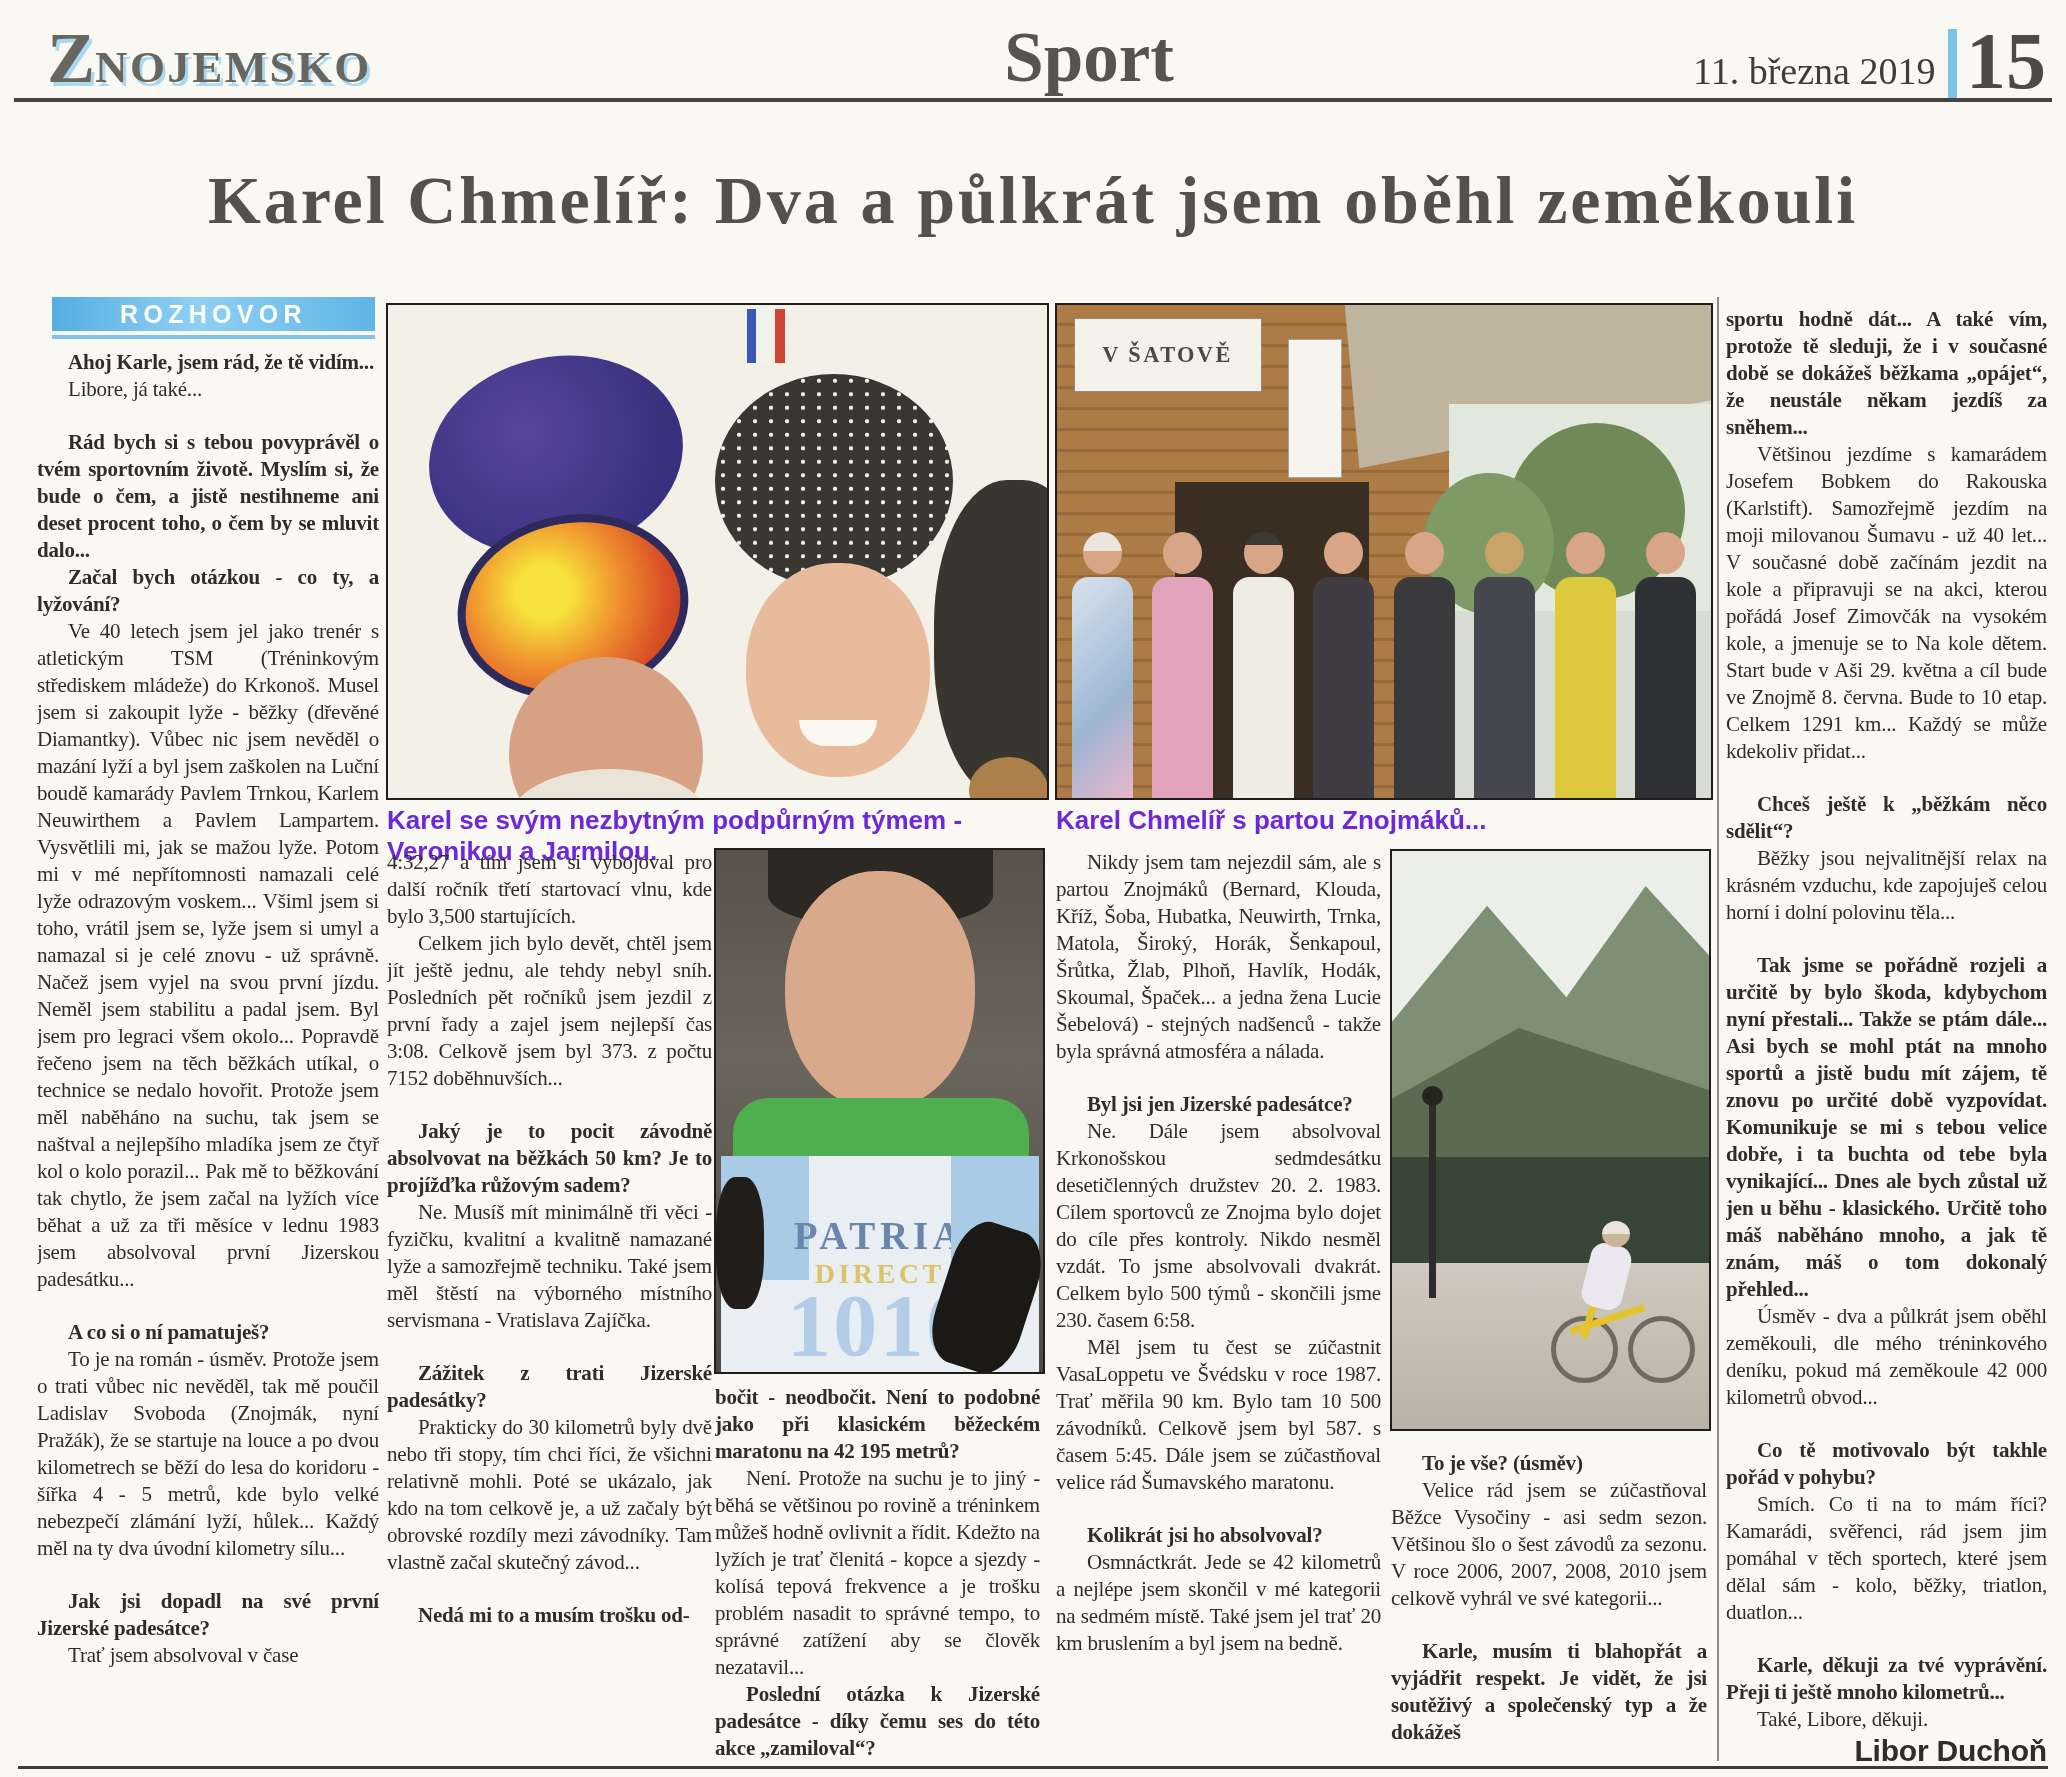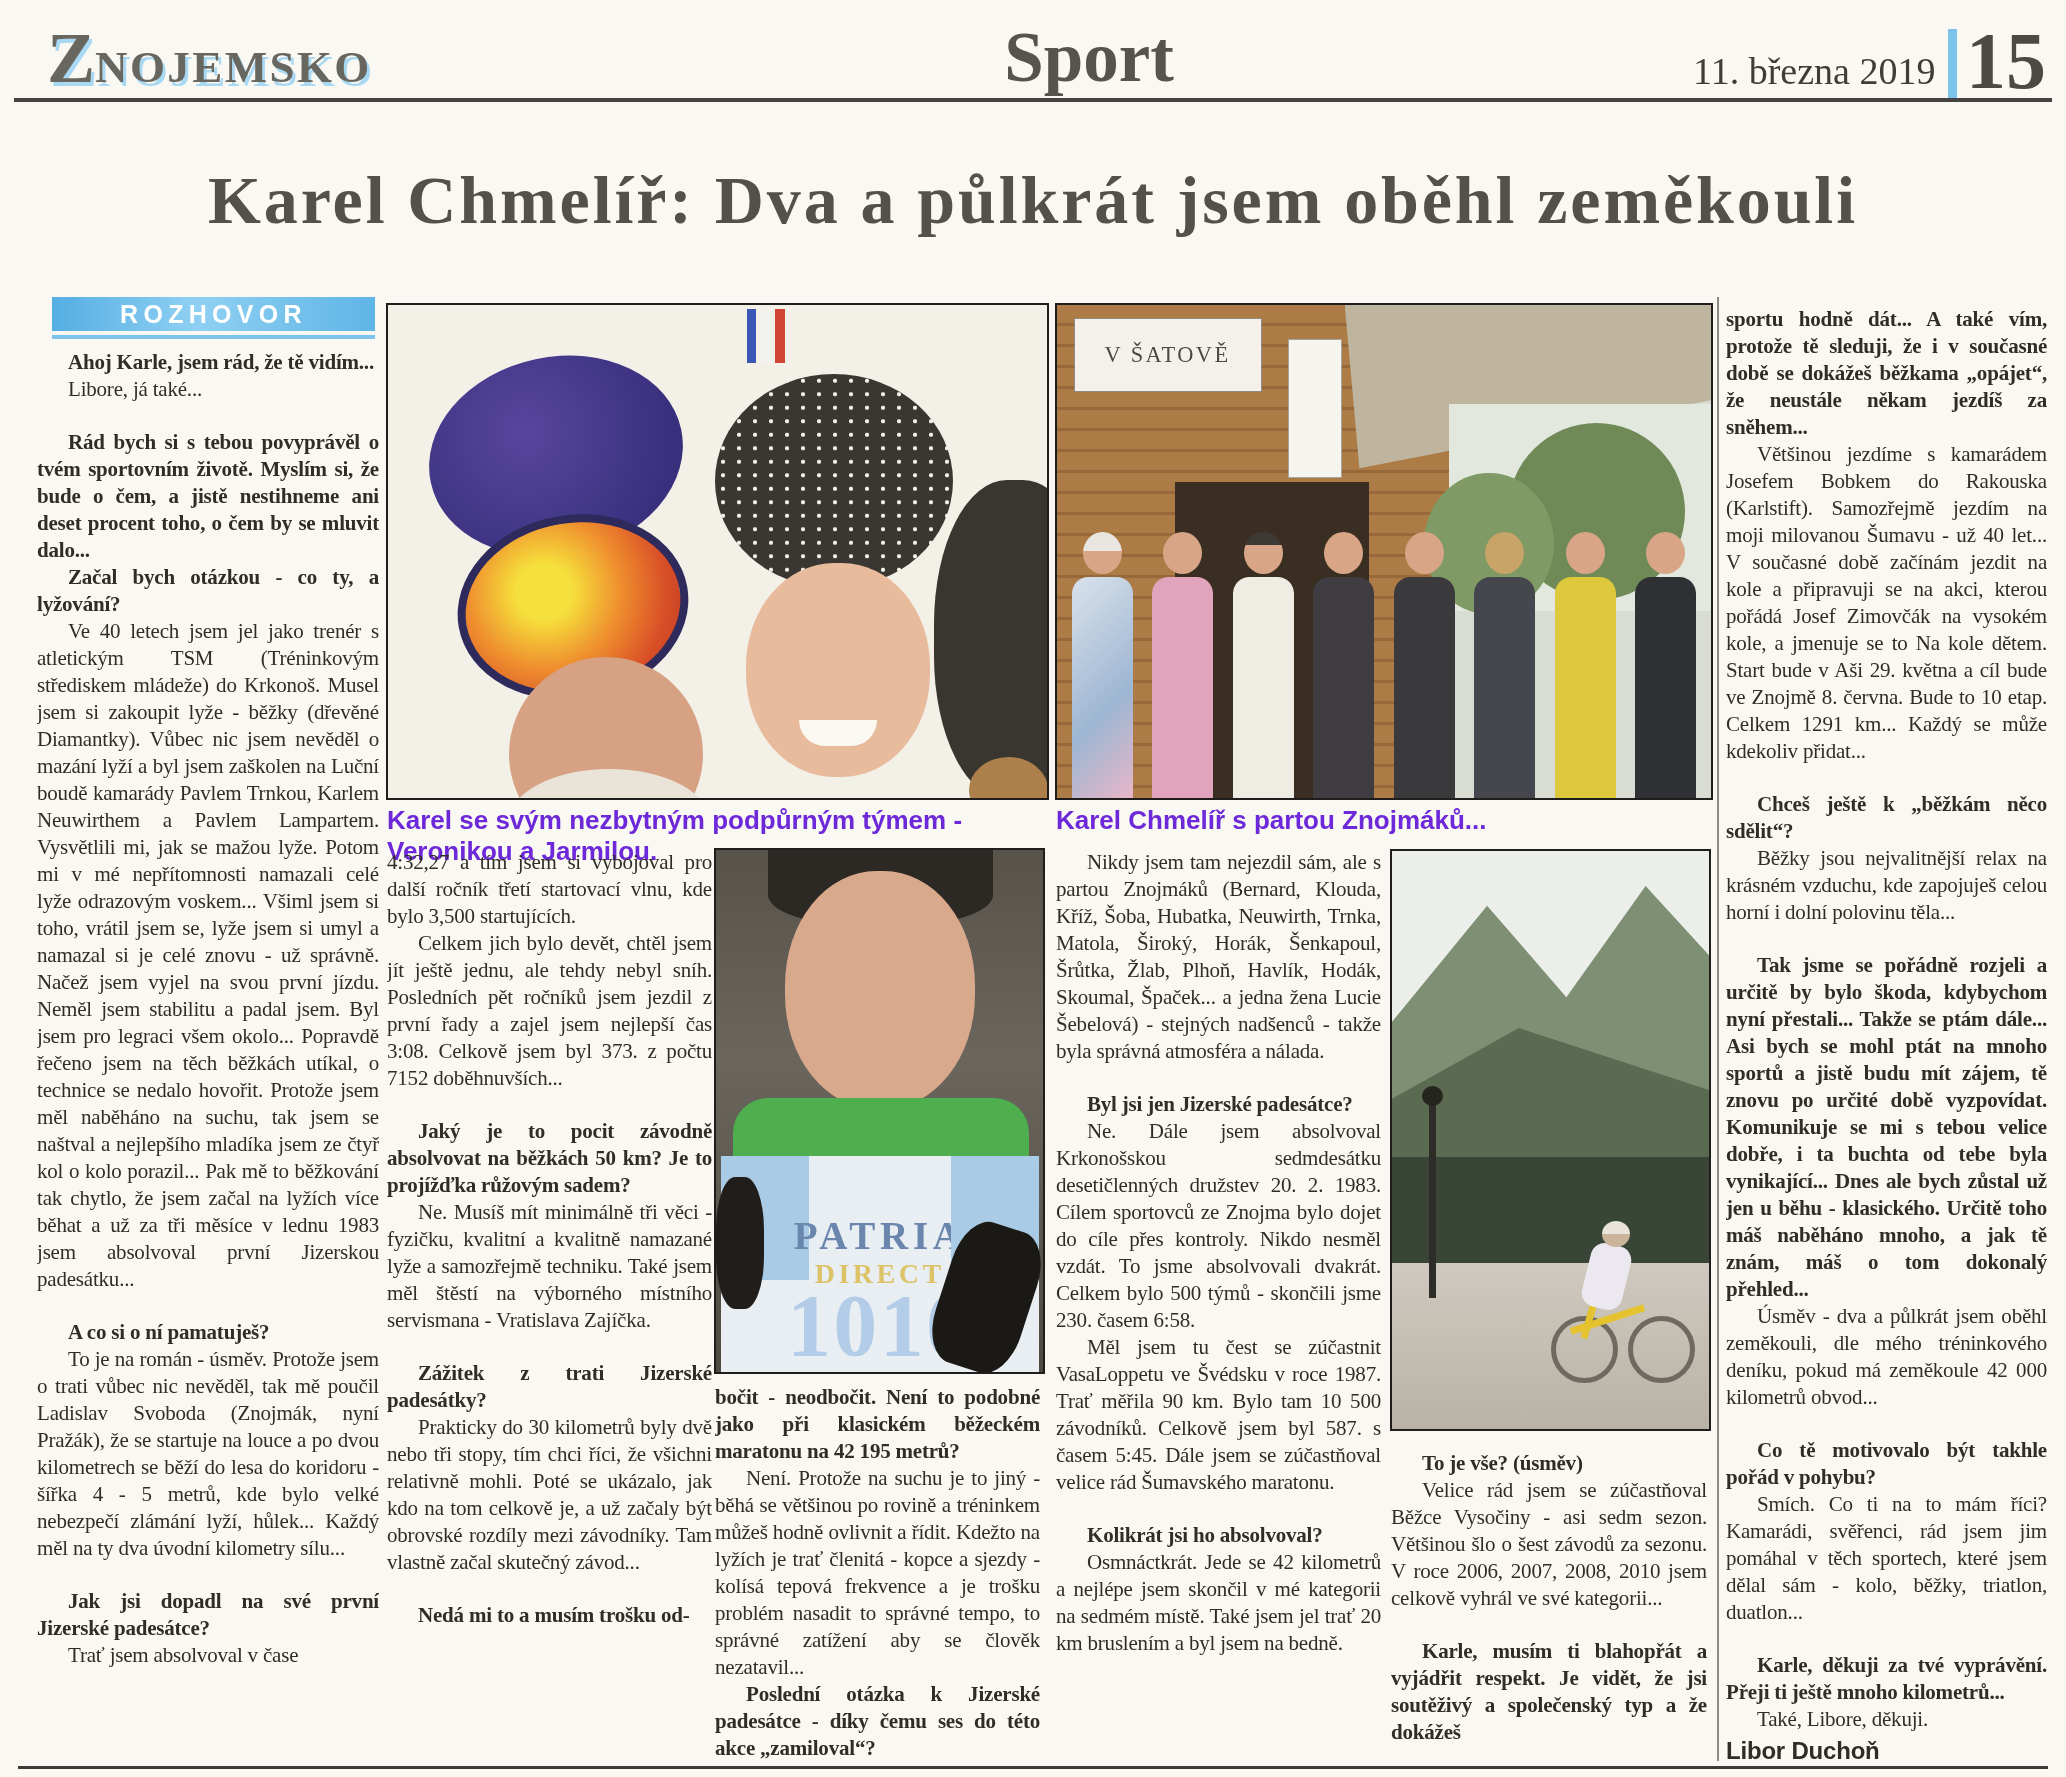--- a/index.html
+++ b/index.html
@@ -26,22 +26,22 @@
   .kicker{position:absolute;left:52px;top:297px;width:323px;height:34px;line-height:34px;
           text-align:center;font-family:"Liberation Sans",sans-serif;font-weight:700;
           font-size:25px;letter-spacing:5.3px;}
   .kicker-line{position:absolute;left:52px;top:335px;width:323px;height:3.5px;background:#7cc4ec;}
   
   .col{position:absolute;overflow:hidden;font-size:21px;line-height:27px;}
   .col p{margin:0;text-indent:31px;text-align:justify;letter-spacing:-0.2px;}
   .col p.q,.col p.qs,.col p.qn{font-weight:700;}
   .col p.qs{margin-top:26px;}
   .col p.qn,.col p.an{text-indent:0;}
-  .col p.sig{font-weight:700;text-align:left;font-family:"Liberation Sans",sans-serif;
-             font-size:24px;text-indent:0;margin-top:3.5px;}
+  .col p.sig{font-weight:700;text-align:right;font-family:"Liberation Sans",sans-serif;
+             font-size:30px;text-indent:0;margin-top:3.5px;}
   #col1{left:37px;top:349px;width:342px;height:1413px;}
   #col2{left:387px;top:849px;width:325px;height:914px;}
   #col3{left:715px;top:1384px;width:325px;height:380px;}
   #col4{left:1056px;top:849px;width:325px;height:914px;}
   #col5{left:1391px;top:1450px;width:316px;height:313px;}
   #col6{left:1726px;top:306px;width:321px;height:1464px;}
   
   .photo{position:absolute;border:2.9px solid #1f1e1c;overflow:hidden;background:#efece4;}
   .caption{position:absolute;font-family:"Liberation Sans",sans-serif;font-weight:700;
            font-size:26px;color:#6d28d9;}
@@ -67,21 +67,21 @@
   #photo2{left:1055px;top:303px;width:654px;height:493px;background:#d8dcd2;}
   .p2-wood{position:absolute;left:0;top:0;width:60%;height:100%;
      background:repeating-linear-gradient(180deg,#ad7c46 0 17.7px,#96683a 17.7px 21px);}
   .p2-roof{position:absolute;left:44%;top:0;width:56%;height:46%;background:#bfb49e;
      clip-path:polygon(0 0,100% 0,100% 42%,4% 72%);}
   .p2-sky{position:absolute;right:0;top:20%;width:40%;height:42%;background:#e3e8df;}
   .p2-tree1{position:absolute;right:4%;top:24%;width:177px;height:177px;border-radius:50%;background:#6f8a57;}
   .p2-tree2{position:absolute;right:24%;top:34%;width:130px;height:141px;border-radius:50%;background:#7f9a64;}
   .p2-door{position:absolute;left:118px;top:177px;width:194px;height:318px;background:#3a2e22;}
   .p2-sign{position:absolute;left:16.5px;top:13px;width:186px;height:72px;background:#f3f1ea;border:1.8px solid #8f8c82;
-     display:flex;align-items:center;justify-content:center;font-size:22.4px;font-weight:400;color:#4a4a44;letter-spacing:2.4px;}
+     display:flex;align-items:center;justify-content:center;font-size:22.4px;font-weight:700;color:#4a4a44;letter-spacing:2.4px;}
   .p2-paper{position:absolute;left:231px;top:34px;width:52px;height:137px;background:#f6f4ee;border:1.2px solid #a7a49a;}
   .p2-people{position:absolute;left:1.5%;right:1.5%;bottom:0;height:54%;display:flex;gap:9.4px;}
   .fig{flex:1;position:relative;display:flex;flex-direction:column;align-items:center;}
   .fig .head{width:39px;height:42px;border-radius:50%;background:#d8a586;}
   .fig .torso{width:86%;flex:1;margin-top:3.5px;border-radius:16.5px 16.5px 0 0;background:#44434a;}
   .fig:nth-child(1) .head{background:linear-gradient(180deg,#e9e5df 46%,#d8a586 46%);}
   .fig:nth-child(1) .torso{background:linear-gradient(135deg,#d9e2ec,#9db6d2 60%,#e8b6c8);}
   .fig:nth-child(2) .torso{background:#e2a3bd;}
   .fig:nth-child(3) .head{background:linear-gradient(180deg,#3d3a36 30%,#d8a586 30%);}
   .fig:nth-child(3) .torso{background:#efece4;}

